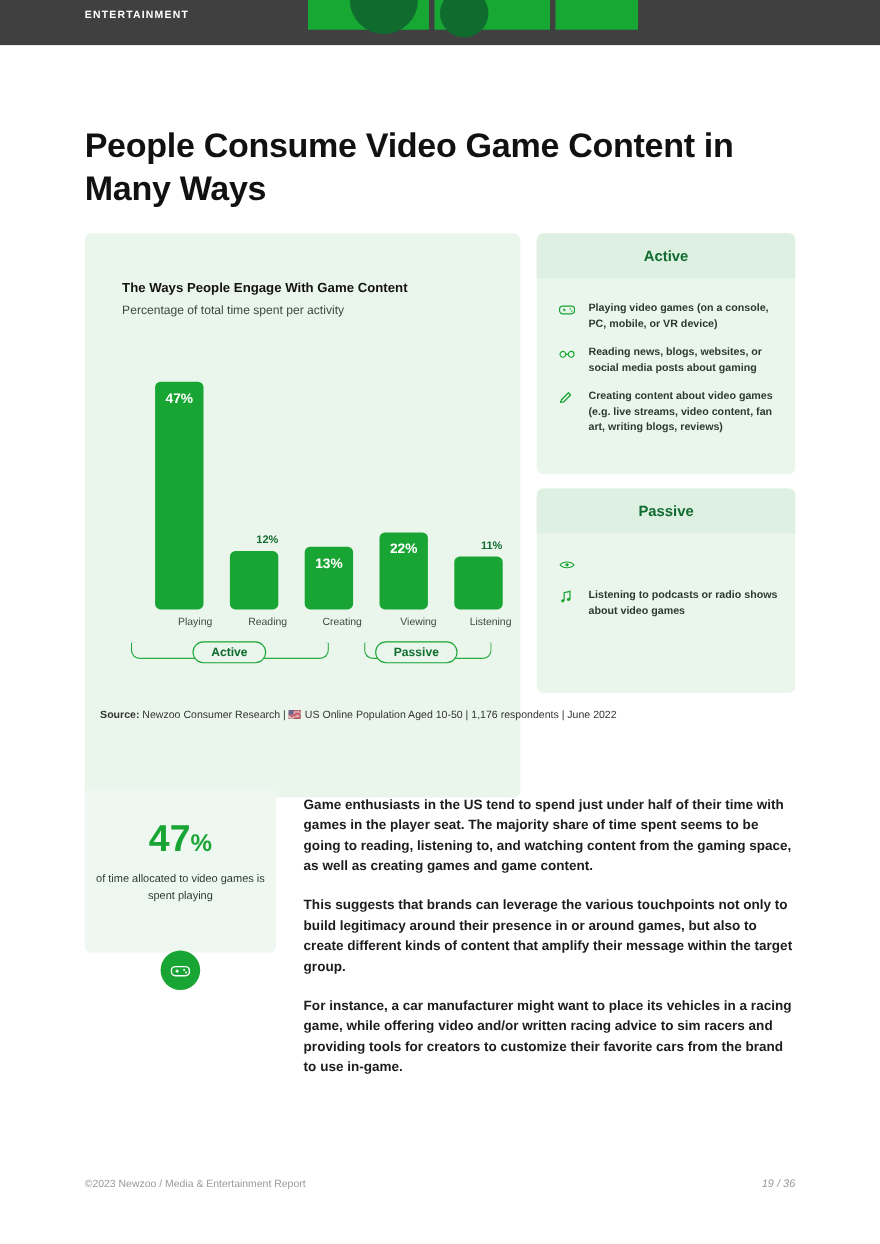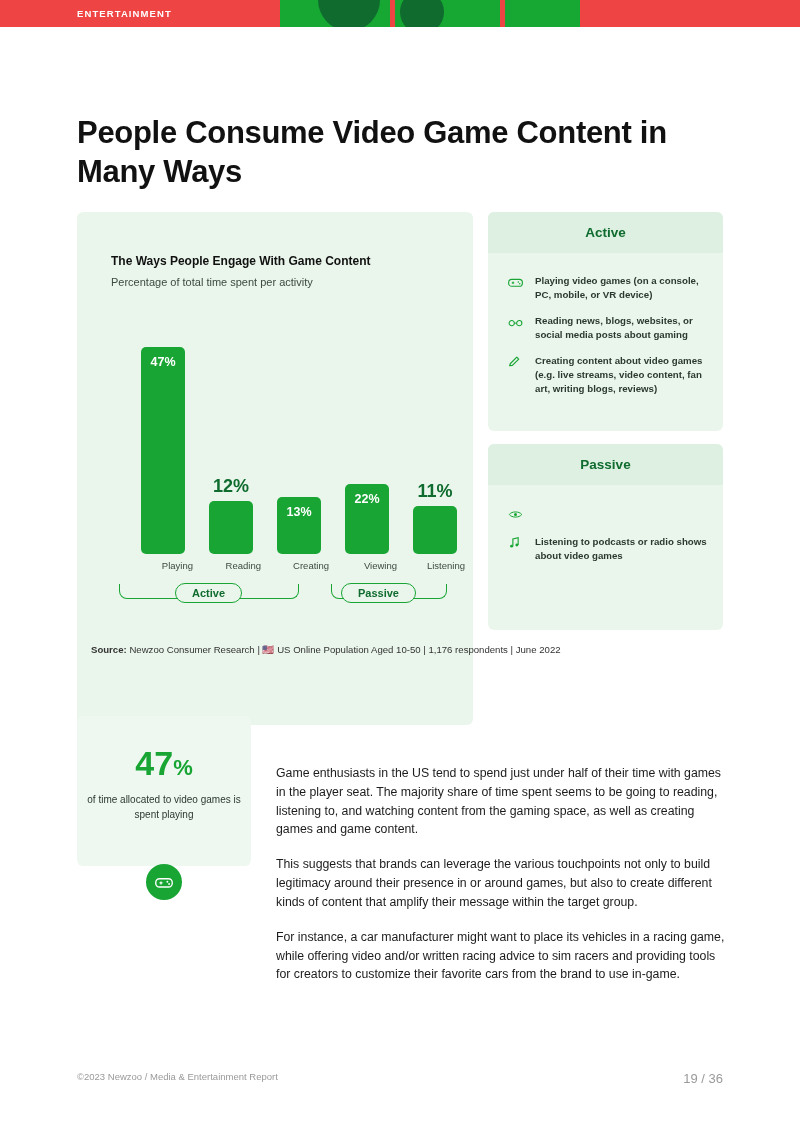--- a/index.html
+++ b/index.html
@@ -14,22 +14,22 @@
     color: #1a1a1a;
     position: relative;
     overflow: hidden;
   }
 
   
   .topbar {
     position: absolute;
     top: 0; left: 0;
     width: 800px;
-    height: 27px;
-    background: #ef4444;
+    height: 41px;
+    background: #404040;
     overflow: hidden;
   }
   .topbar-label {
     position: absolute;
     left: 77px;
     top: 8px;
     font-size: 9.5px;
     letter-spacing: 1.1px;
     font-weight: bold;
     color: #ffffff;
@@ -126,25 +126,25 @@
     top: 8px;
     left: 0;
     width: 100%;
     text-align: center;
     color: #ffffff;
     font-size: 12.5px;
     font-weight: bold;
   }
   .bar-above-label {
     position: absolute;
-    left: 0;
+    left: 12px;
     width: 100%;
     text-align: center;
     color: #0f6b2e;
-    font-size: 18px;
+    font-size: 10px;
     font-weight: bold;
     bottom: 100%;
     margin-bottom: 4px;
   }
   .bar-cat {
     position: absolute;
     top: 100%;
     left: -8px;
     width: 60px;
     text-align: right;
@@ -275,44 +275,46 @@
     display: flex;
     align-items: center;
     justify-content: center;
     color: #fff;
   }
 
   
   .body-copy {
     position: absolute;
     left: 276px;
-    top: 764px;
+    top: 722px;
     width: 450px;
+    font-weight: bold;
   }
   .body-copy p {
     margin: 0 0 16px 0;
     font-size: 12.3px;
     line-height: 1.53;
     color: #1c1c1c;
   }
 
   
   .footer-left {
     position: absolute;
     left: 77px;
     top: 1071px;
     font-size: 9.5px;
     color: #9a9a9a;
   }
   .footer-right {
     position: absolute;
     right: 77px;
     top: 1071px;
-    font-size: 13px;
+    font-size: 10px;
     color: #9a9a9a;
+    font-style: italic;
   }
 </style>
 </head>
 <body>
 
 <div class="topbar">
   <div class="deco-block deco-1"></div>
   <div class="deco-block deco-2"></div>
   <div class="deco-block deco-3"></div>
   <div class="deco-circle"></div>

